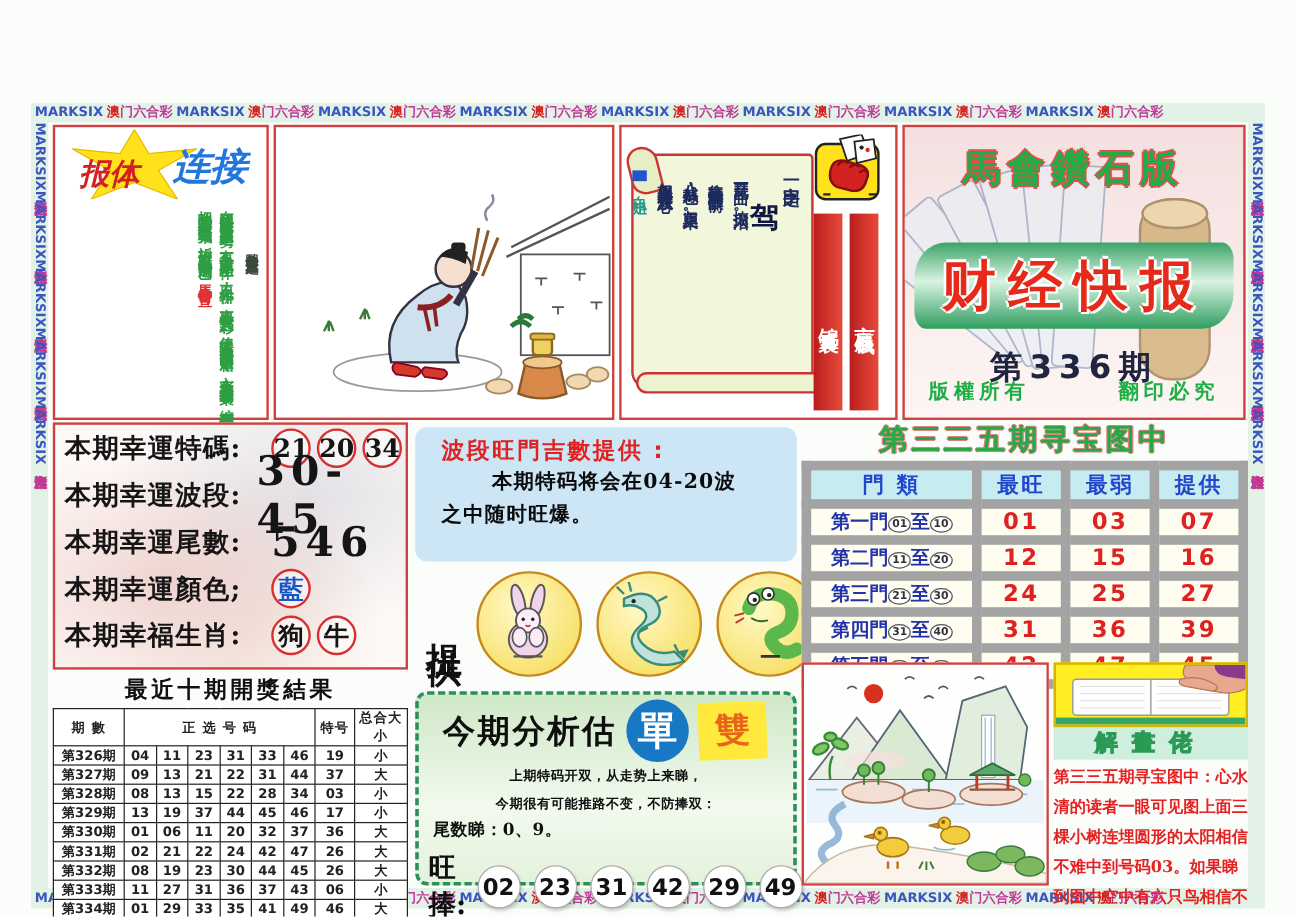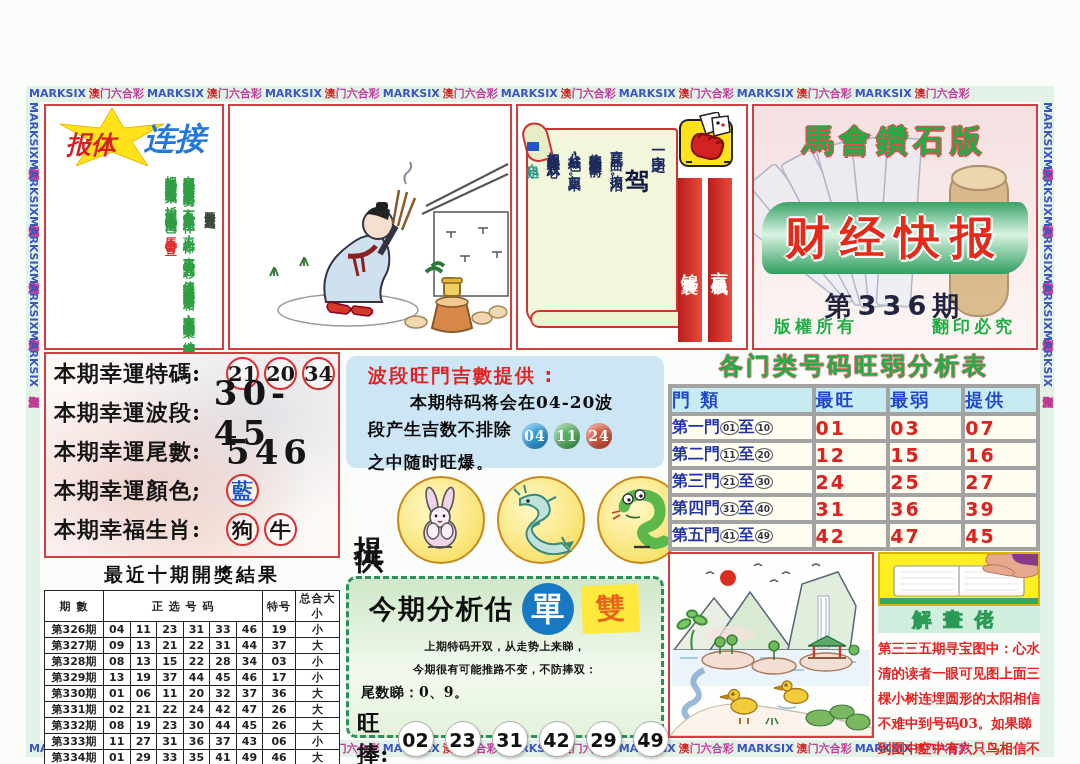--- a/index.html
+++ b/index.html
@@ -112,21 +112,21 @@
 .hot-row{display:flex;align-items:center;gap:9px;margin-top:4px}
 .hot-label{font-size:23px;font-weight:bold;color:#0e0e0e;font-family:"DejaVu Serif",serif}
 .hot-num{width:36px;height:36px;border-radius:50%;background:#fff;border:1px solid #aaa;text-align:center;line-height:36px;
   font-size:19px;font-weight:bold;color:#111;box-shadow:1px 2px 3px rgba(0,0,0,.2)}
 
 
 #analysis{position:absolute;left:668px;top:350px;width:372px;height:198px}
 .an-title{text-align:center;font-size:24px;font-weight:bold;color:#22aa44;letter-spacing:3px;font-family:"DejaVu Serif",serif;
   text-shadow:1px 0 0 #e08080,-1px 0 0 #e08080,0 1px 0 #e08080,0 -1px 0 #e08080}
 #analysis table{width:100%;border-collapse:collapse;background:#fffdef;margin-top:2px}
-#analysis td{border:4px solid #a3a3a3;text-align:left;height:27px;padding:0}
+#analysis td{border:8px solid #a3a3a3;text-align:center;height:27px;padding:0}
 #analysis .hd{background:#c6ecf2;color:#2247cc;font-size:18px;font-weight:bold;letter-spacing:2px}
 .door{color:#2233aa;font-weight:bold;font-size:16px}
 .rg{display:inline-block;border:1px solid #555;border-radius:50%;font-size:9px;font-weight:bold;color:#333;
   padding:1px 2px;background:#fff;vertical-align:1px}
 .num{color:#dd2222;font-size:19px;font-weight:bold;letter-spacing:2px}
 
 
 #landscape{left:668px;top:552px;width:206px;height:186px}
 #rightcol{position:absolute;left:878px;top:552px;width:162px;height:186px}
 .handbox{height:54px;background:#ffee22;border:2px solid #d8b400;position:relative;overflow:hidden}
@@ -288,21 +288,20 @@
           <span class="lk-circle">狗</span>
           <span class="lk-circle">牛</span>
         </div>
       </div>
     </div>
 
   <div id="midpanel">
     <div class="wave">
       <div class="wave-title">波段旺門吉數提供 :</div>
       <div class="wave-line ind">本期特码将会在04-20波</div>
-      <div class="wave-line" id="wave-line2">段产生吉数不排除 <span class="ball" style="background:#2e9ad8">04</span><span class="ball" style="background:#54ae62">11</span><span class="ball" style="background:#d4543c">24</span></div>
       <div class="wave-line">之中随时旺爆。</div>
     </div>
     <div class="zodiac">
       <div class="zlabel">提供</div>
       <div id="zodiac-circles" style="display:flex">
           <div class="zcircle">
             <svg width="70" height="70" viewBox="0 0 70 70">
               <g stroke="#555" stroke-width="1.6" fill="#f0d4ea">
                 <ellipse cx="26" cy="16" rx="5" ry="14" transform="rotate(-14 26 16)"></ellipse>
                 <ellipse cx="42" cy="16" rx="5" ry="14" transform="rotate(14 42 16)"></ellipse>
@@ -358,21 +357,21 @@
             <div class="hot-num">31</div>
             <div class="hot-num">42</div>
             <div class="hot-num">29</div>
             <div class="hot-num">49</div>
           </div>
       </div>
     </div>
   </div>
 
   <div id="analysis">
-    <div class="an-title">各门类号码旺弱分析表</div>
+    <div class="an-title">第三三五期寻宝图中</div>
     <table id="analysis-table">
         <tbody>
           <tr>
             <td class="hd" style="width:39%">門  類</td>
             <td class="hd">最旺</td>
             <td class="hd">最弱</td>
             <td class="hd">提供</td>
           </tr>
         </tbody>
         <tbody>

